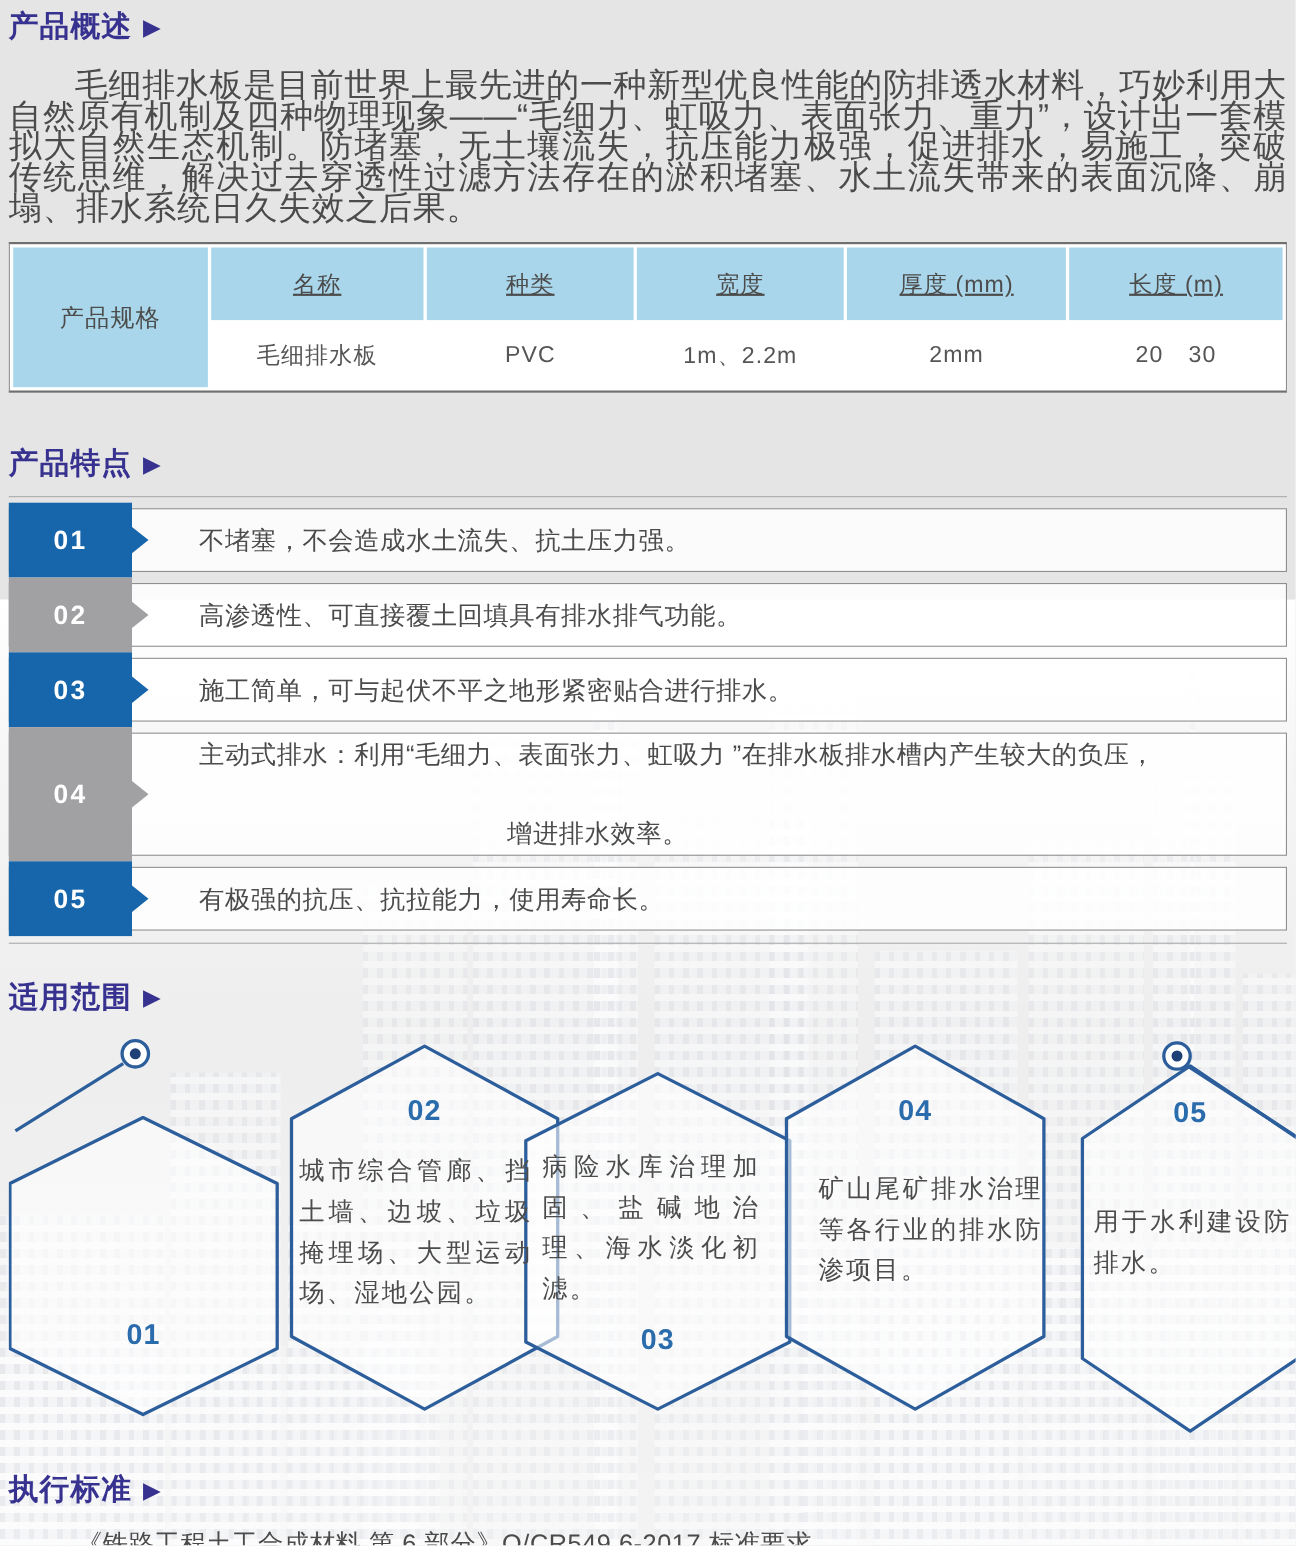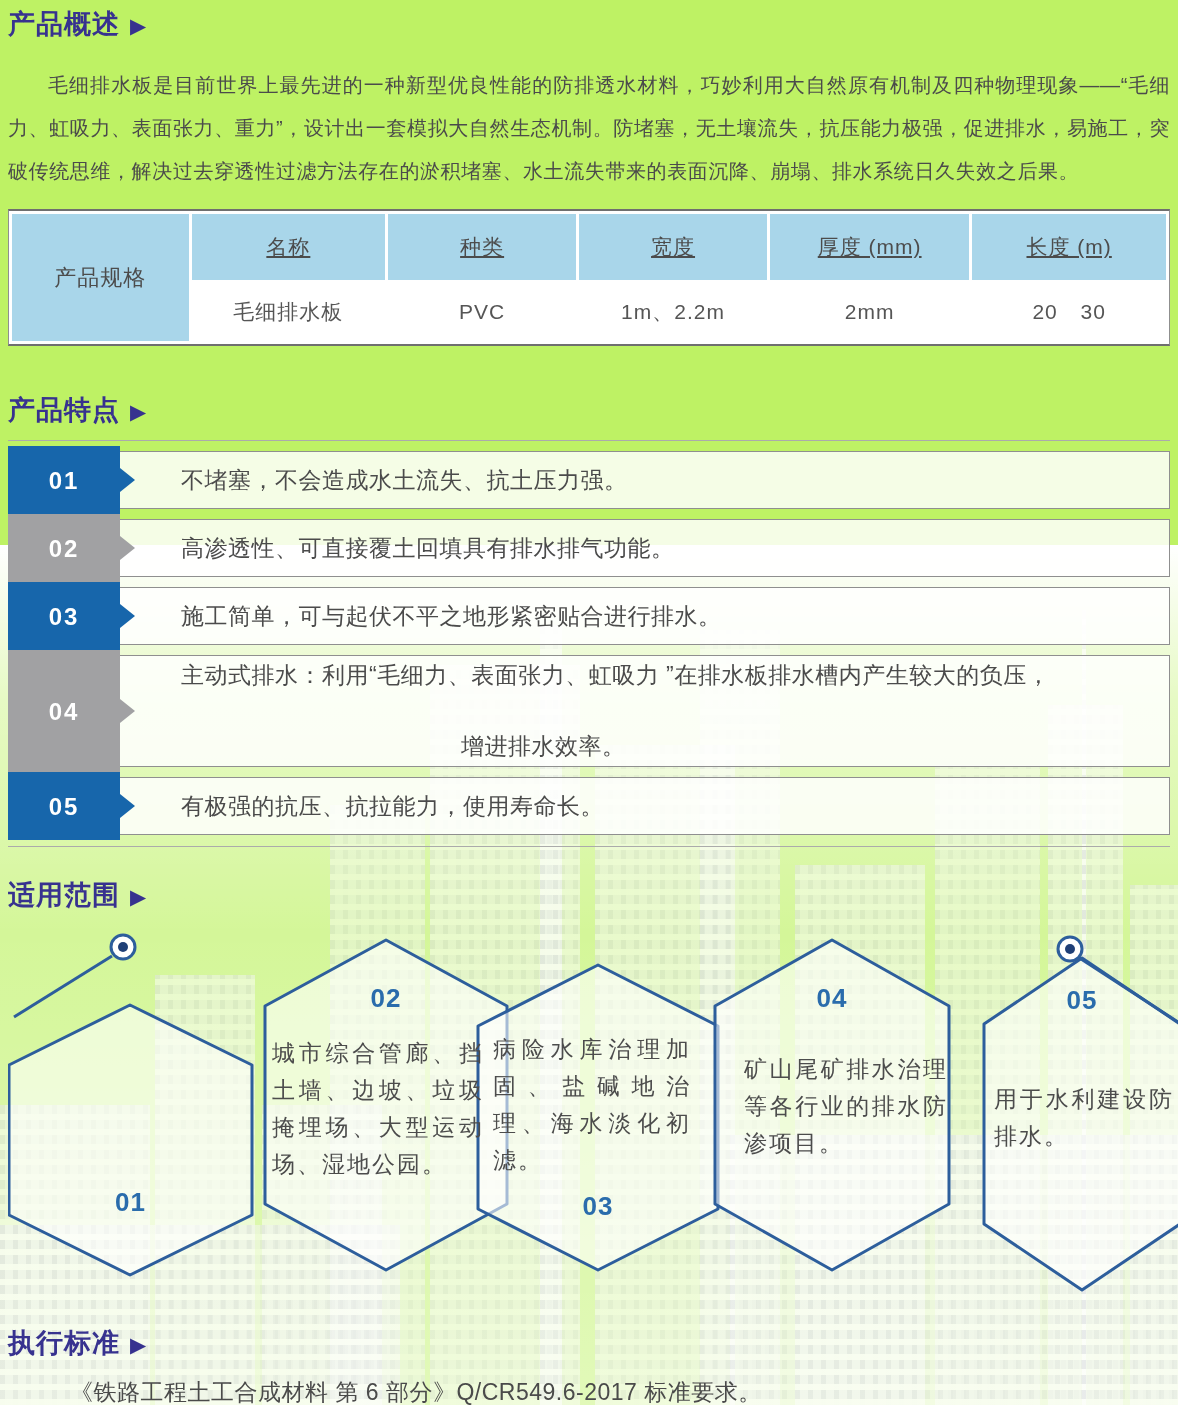--- a/index.html
+++ b/index.html
@@ -1,38 +1,38 @@
 <!DOCTYPE html>
 <html><head>
 <meta charset="utf-8">
 <style>
   * { margin:0; padding:0; box-sizing:border-box; }
   html,body { background:#ffffff; }
   body { font-family:"Liberation Sans","DejaVu Sans",sans-serif; }
-  .page { position:relative; width:1178px; height:1405px; margin:0 auto; background:#bef264; overflow:hidden; }
+  .page { position:relative; width:1178px; height:1405px; margin:0 auto; background:#e5e5e5; overflow:hidden; }
 
   
   .skyline { position:absolute; left:0; right:0; top:545px; bottom:0; z-index:0; pointer-events:none; }
   .skyline .b { position:absolute; bottom:0;
     background-color:#eceef2;
     background-image:
       repeating-linear-gradient(0deg, rgba(255,255,255,.95) 0 6px, rgba(0,0,0,0) 6px 15px),
       repeating-linear-gradient(90deg, rgba(158,163,178,.38) 0 5px, rgba(0,0,0,0) 5px 13px);
   }
   .skyline::after { content:""; position:absolute; inset:0;
     background:linear-gradient(180deg,#ffffff 0%, rgba(255,255,255,.62) 18%, rgba(255,255,255,.34) 45%, rgba(255,255,255,.55) 100%); }
 
   .content { position:relative; z-index:1; padding:6px 8px 0 8px; }
 
   
   .sec-head { display:flex; align-items:center; gap:10px; color:#37328f; font-size:27px; font-weight:bold; letter-spacing:1px; }
   .sec-head .arr { font-size:21px; line-height:1; transform:translateY(1px); }
 
   
-  .para { margin-top:22px; font-size:20px; line-height:43px; letter-spacing:.6px;
+  .para { margin-top:22px; font-size:30px; line-height:28px; letter-spacing:.6px;
           color:#4b4b4b; text-align:justify; text-indent:2em; }
 
   
   table.spec { width:100%; margin-top:16px; border-collapse:separate; border-spacing:3px;
                background:#ffffff; border:1px solid #8f8f8f; border-top:2px solid #6f6f6f; border-bottom:2px solid #6f6f6f;
                table-layout:fixed; }
   table.spec th, table.spec td { text-align:center; vertical-align:middle; font-weight:normal;
                font-size:21px; color:#4c4c4c; letter-spacing:1px; }
   table.spec th { background:#a9d6ea; height:66px;text-decoration:underline; }
   table.spec td.lbl { background:#a9d6ea; font-size:22px;margin-top:12px; }

